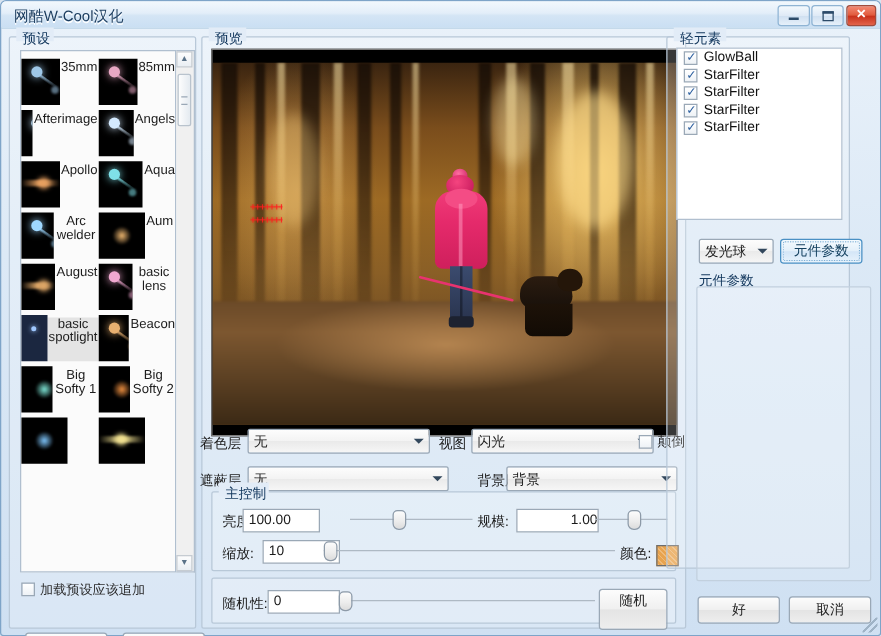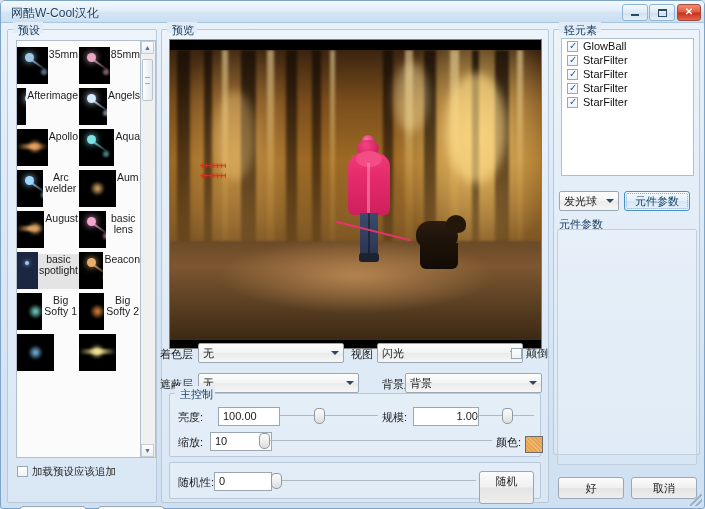--- a/index.html
+++ b/index.html
@@ -283,21 +283,21 @@
   }
   #color-swatch {
     position:absolute; left:524px; top:435px; width:18px; height:17px;
     border:1px solid #6d6d6d;
     background:
       repeating-linear-gradient(45deg, rgba(255,255,255,0.25) 0 1px, rgba(0,0,0,0) 1px 3px),
       #e8a34e;
   }
 
   
-  #grp-elements { left:552px; top:28px; width:147px; height:426px; }
+  #grp-elements { left:532px; top:28px; width:147px; height:426px; }
   #elem-list {
     position:absolute; left:7px; top:8px; width:133px; height:138px;
     background:#fff; border:1px solid #b0bfcf; overflow:hidden;
   }
   .elem-item {
     height:14px; padding:0 0 0 5px; font-size:11px; color:#111;
     display:flex; align-items:center; cursor:pointer;
   }
   .elem-item .cbox { margin-right:5px; }
   #elem-combo { left:558px; top:190px; width:60px; }
@@ -558,21 +558,21 @@
       <span>背景</span>
       <span class="arw"></span>
     </div>
   </div>
 
   <div class="group" id="grp-main">
     <div class="grp-label-bg" style="width:40px;"></div>
     <div class="group-title">主控制</div>
 
     <div class="row-label" style="left:8px;top:16px;">亮度:</div>
-    <div class="txtbox" style="left:48px;top:13px;width:62px;">100.00</div>
+    <div class="txtbox" style="left:24px;top:13px;width:62px;">100.00</div>
     <div class="slider" style="left:110px;top:14px;width:98px;">
       <div class="track"></div>
       <div class="thumb" style="left: calc(40% - 5px);"></div>
     </div>
 
     <div class="row-label" style="left:212px;top:16px;">规模:</div>
     <div class="txtbox" style="left:243px;top:13px;width:66px;text-align:right;">1.00</div>
     <div class="slider" style="left:306px;top:14px;width:58px;">
       <div class="track"></div>
       <div class="thumb" style="left: calc(53% - 5px);"></div>

